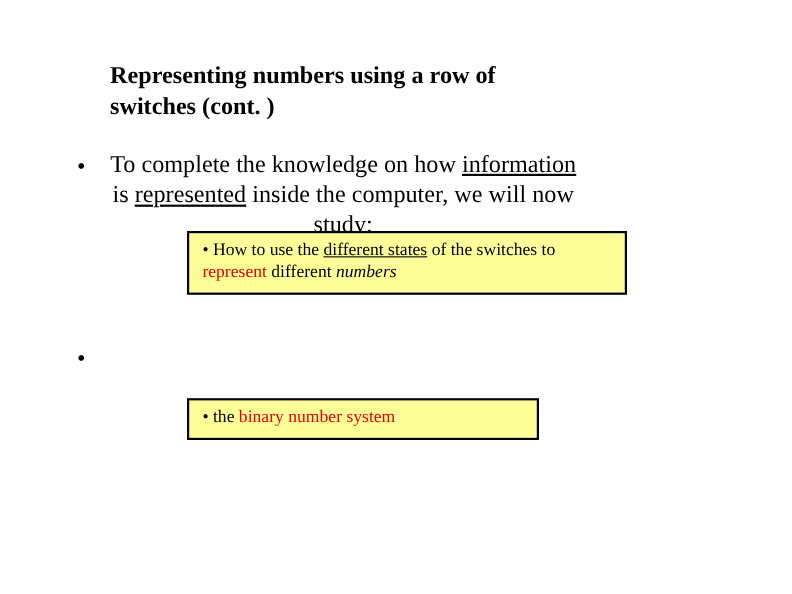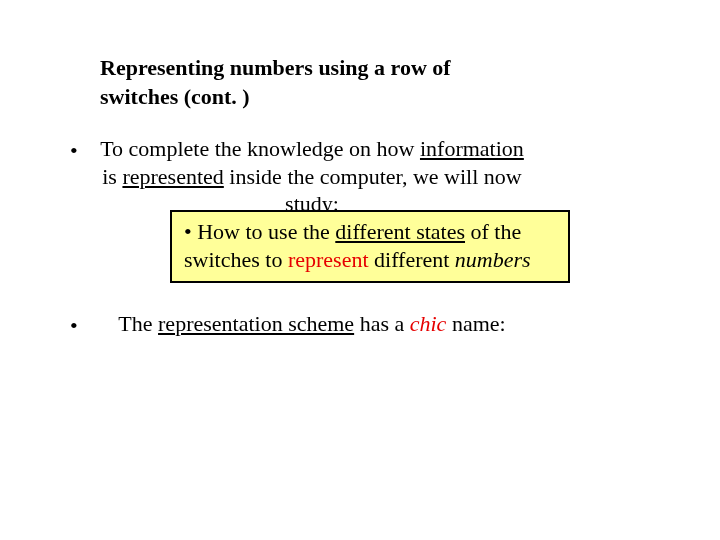--- a/index.html
+++ b/index.html
@@ -49,21 +49,21 @@
     text-align: center;
   }
   .u { text-decoration: underline; }
   .red { color: #e60000; }
   .italic { font-style: italic; }
   .callout {
     background: #ffff99;
     border: 2.5px solid #000;
     padding: 6px 12px 8px 12px;
     box-sizing: border-box;
-    font-size: 22px;
+    font-size: 16px;
     line-height: 1.25;
   }
   .callout1 {
     position: absolute;
     top: 210px;
     left: 170px;
     width: 400px;
   }
   .callout2 {
     position: absolute;
@@ -101,19 +101,20 @@
     </div>
   </div>
 
   <div class="callout callout1">
     <span class="sub-bullet">•</span>
     <span> </span><span>How to use the </span><span class="u">different states</span><span> of the switches to </span><span class="red">represent</span><span> different </span><span class="italic">numbers</span>
   </div>
 
   <div class="bullet-row2">
     <div class="bullet-dot">•</div>
-    <div class="para">
-      <span>The </span><span class="u">representation scheme</span><span> has a </span><span class="italic red">chic</span><span> name:</span>
-    </div>
   </div>
 
+  <div class="callout callout2">
+    <span class="sub-bullet">•</span>
+    <span> </span><span>the </span><span class="red">binary number system</span>
+  </div>
 
 </div>
 
 </body></html>

